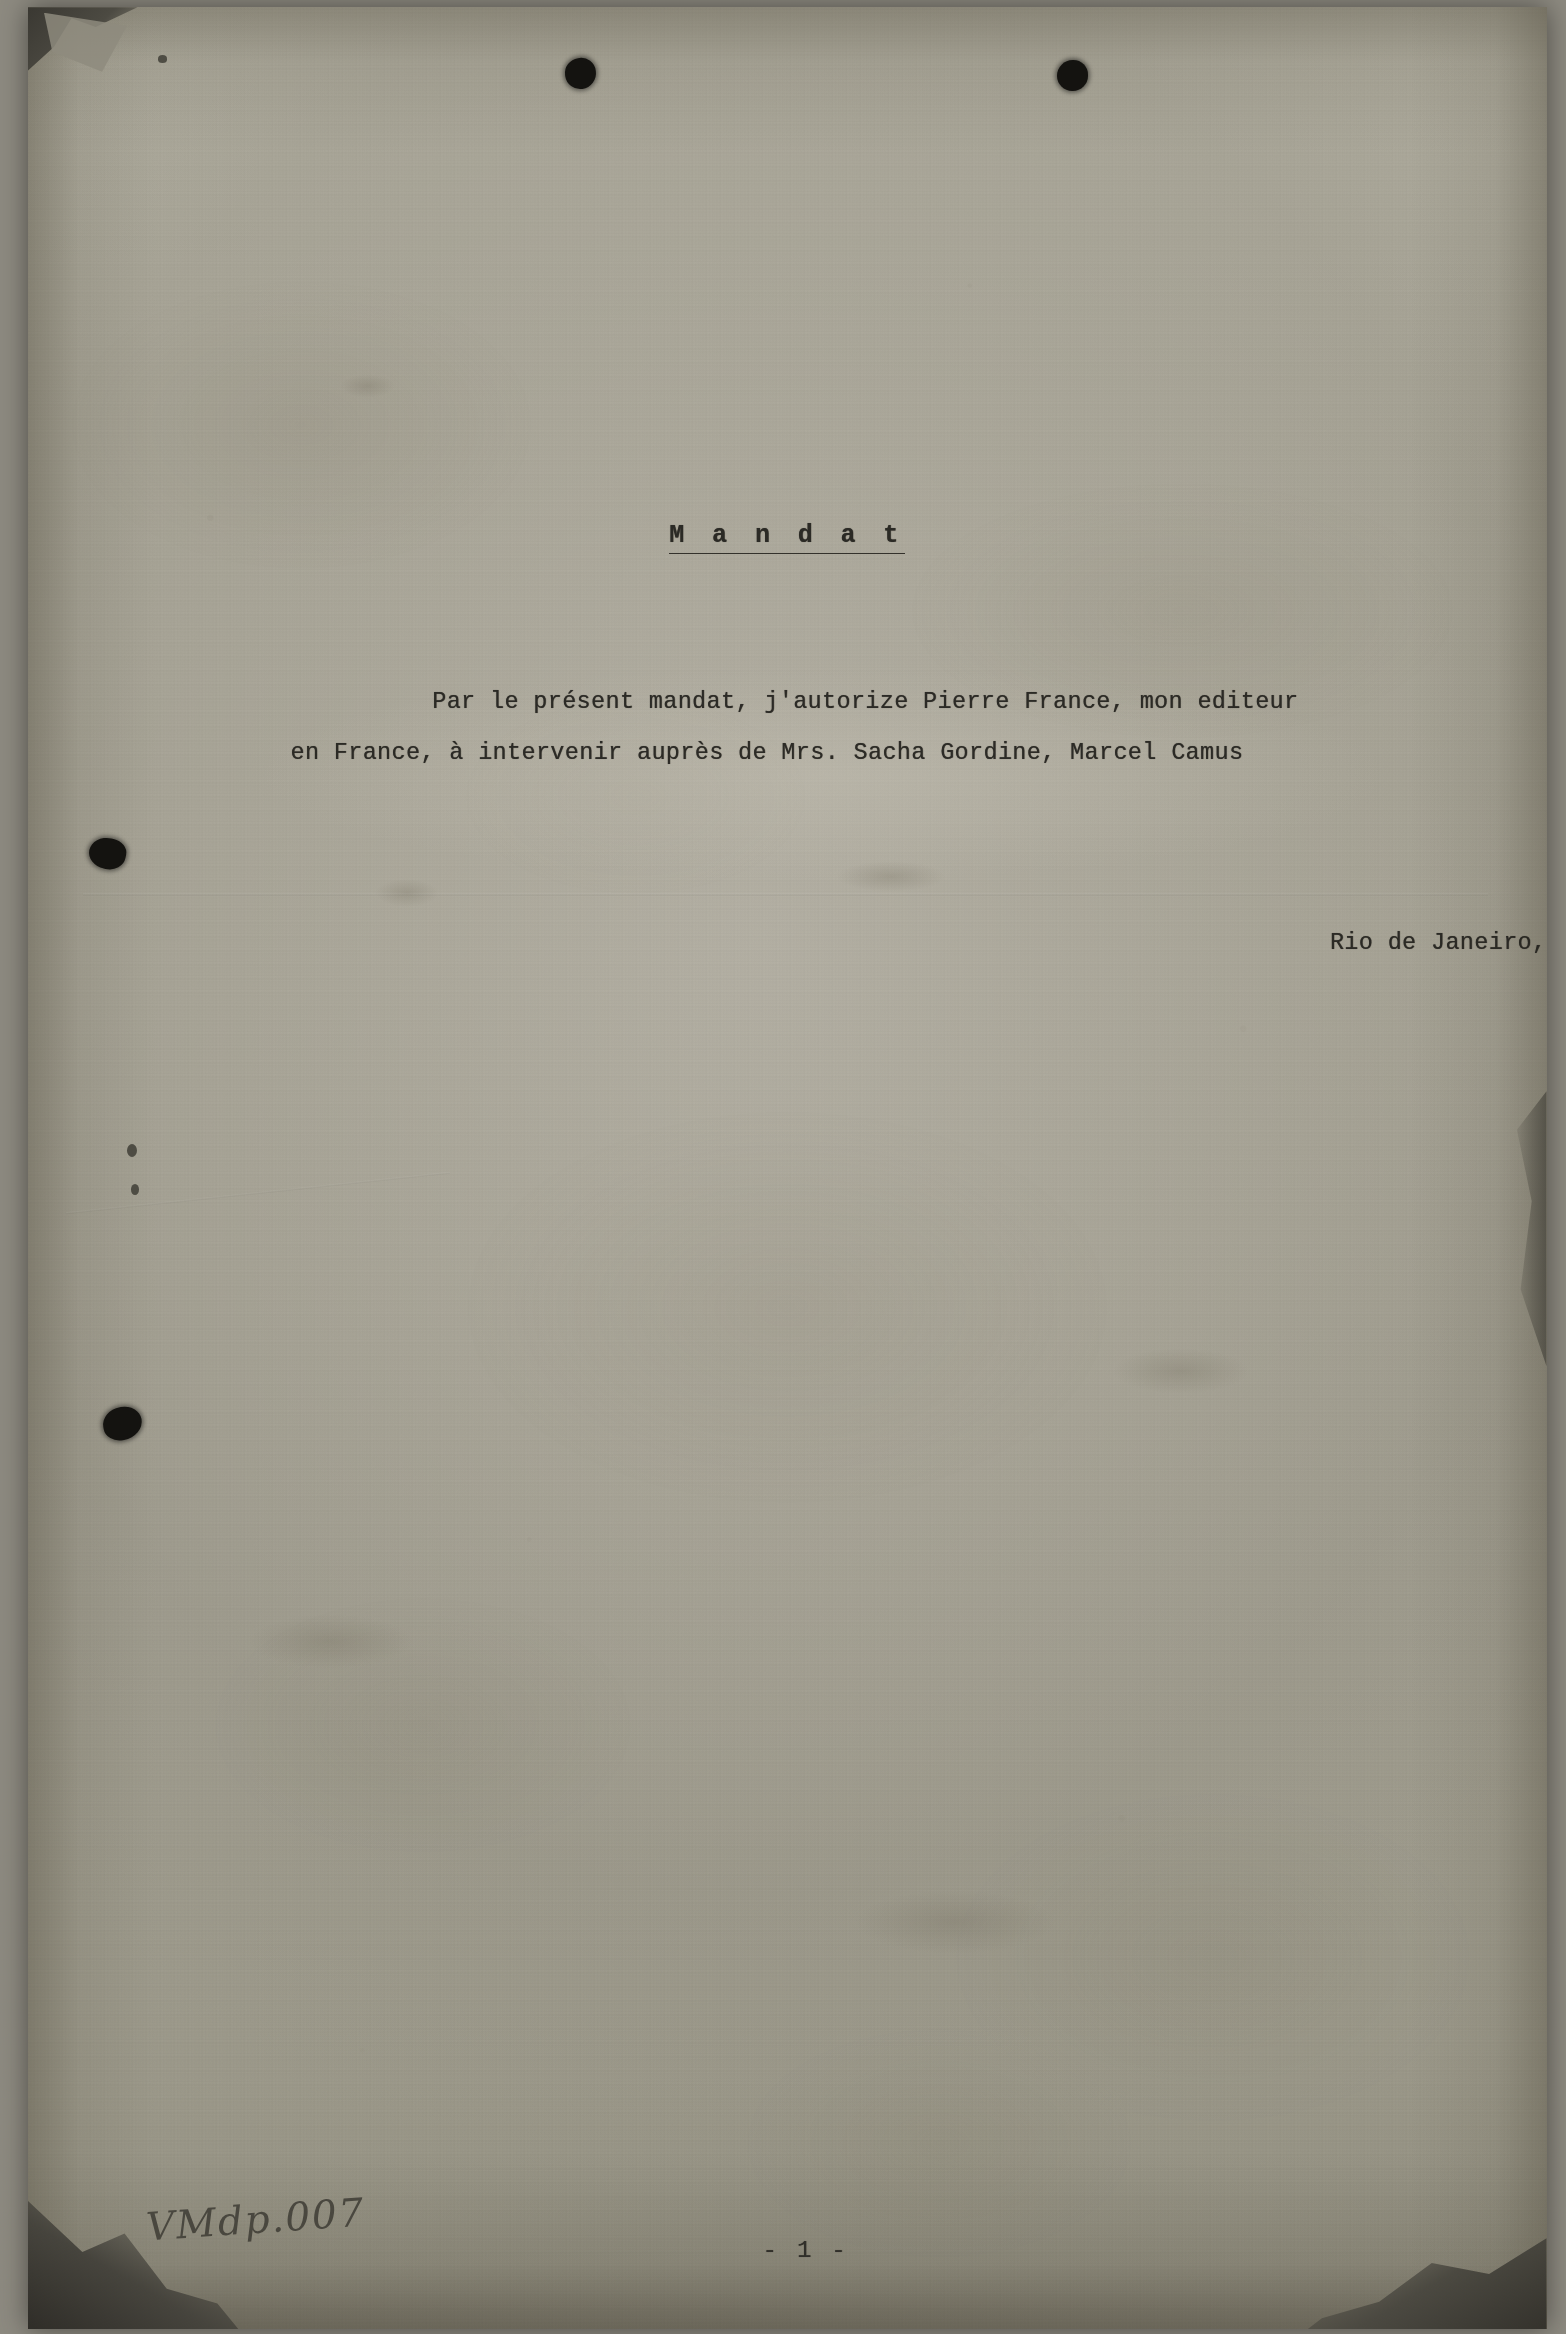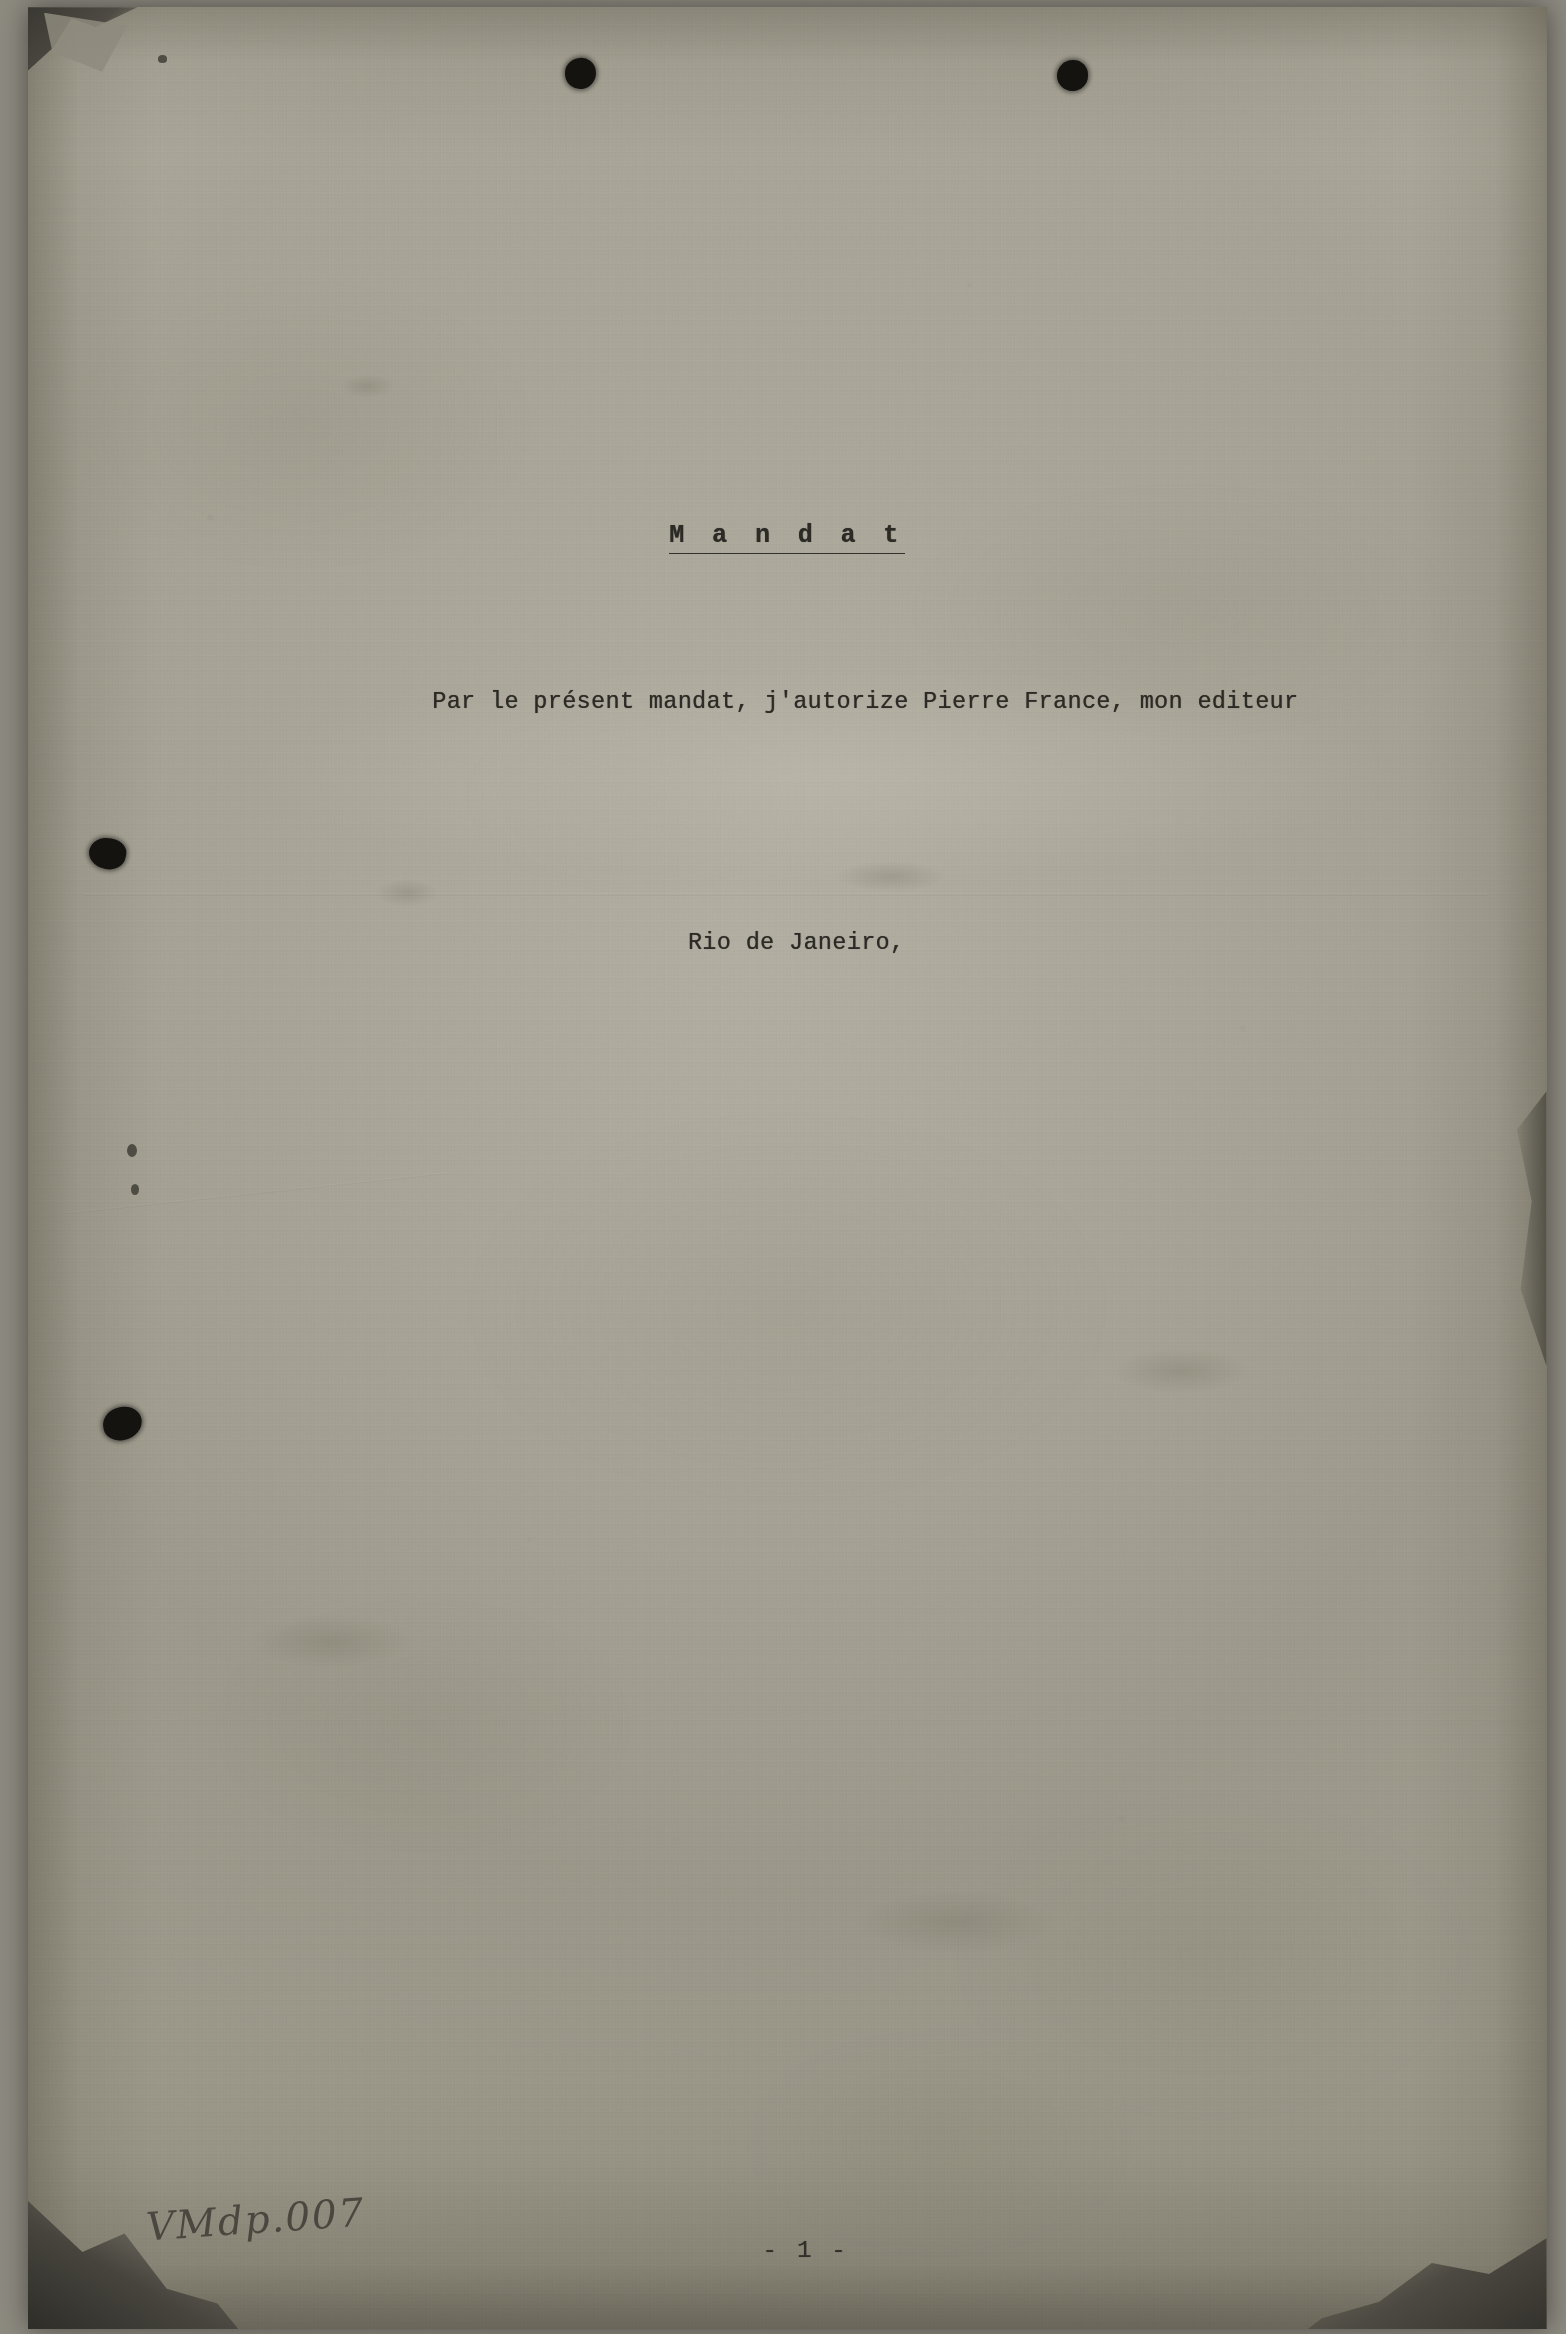--- a/index.html
+++ b/index.html
@@ -163,21 +163,21 @@
     width: 1203px;
     font-size: 23.4px;
     line-height: 51px;
   }
   .body-block p { margin: 0; white-space: pre; }
   .body-block p.indent { text-indent: 84px; }
 
   .place-line {
     left: 0; right: 0;
     top: 923px;
-    text-align: center;
+    text-align: right;
     font-size: 23.4px;
     padding-left: 18.4px;
   }
 
   .page-number {
     left: 0; right: 0;
     top: 2230px;
     text-align: center;
     font-size: 24px;
     letter-spacing: 2.8px;
@@ -252,20 +252,21 @@
     <div class="speck" style="left:99px;top:1137px;width:10px;height:13px;"></div>
     <div class="speck" style="left:103px;top:1177px;width:8.3px;height:11px;"></div>
     <div class="speck" style="left:130px;top:48px;width:9.2px;height:7.3px;"></div>
 
     <div class="typed doc-title">
       <span>M a n d a t</span>
     </div>
 
     <div class="typed body-block">
       <p class="indent">    Par le présent mandat, j'autorize Pierre France, mon editeur</p>
+      <p>en France, à intervenir auprès de Mrs. Sacha Gordine, Marcel Camus</p>
     </div>
 
     <div class="typed place-line">Rio de Janeiro,</div>
 
     <div class="typed page-number">- 1 -</div>
 
     <div class="hand-mark">VMdp.007</div>
 
   </div>
 </div>

